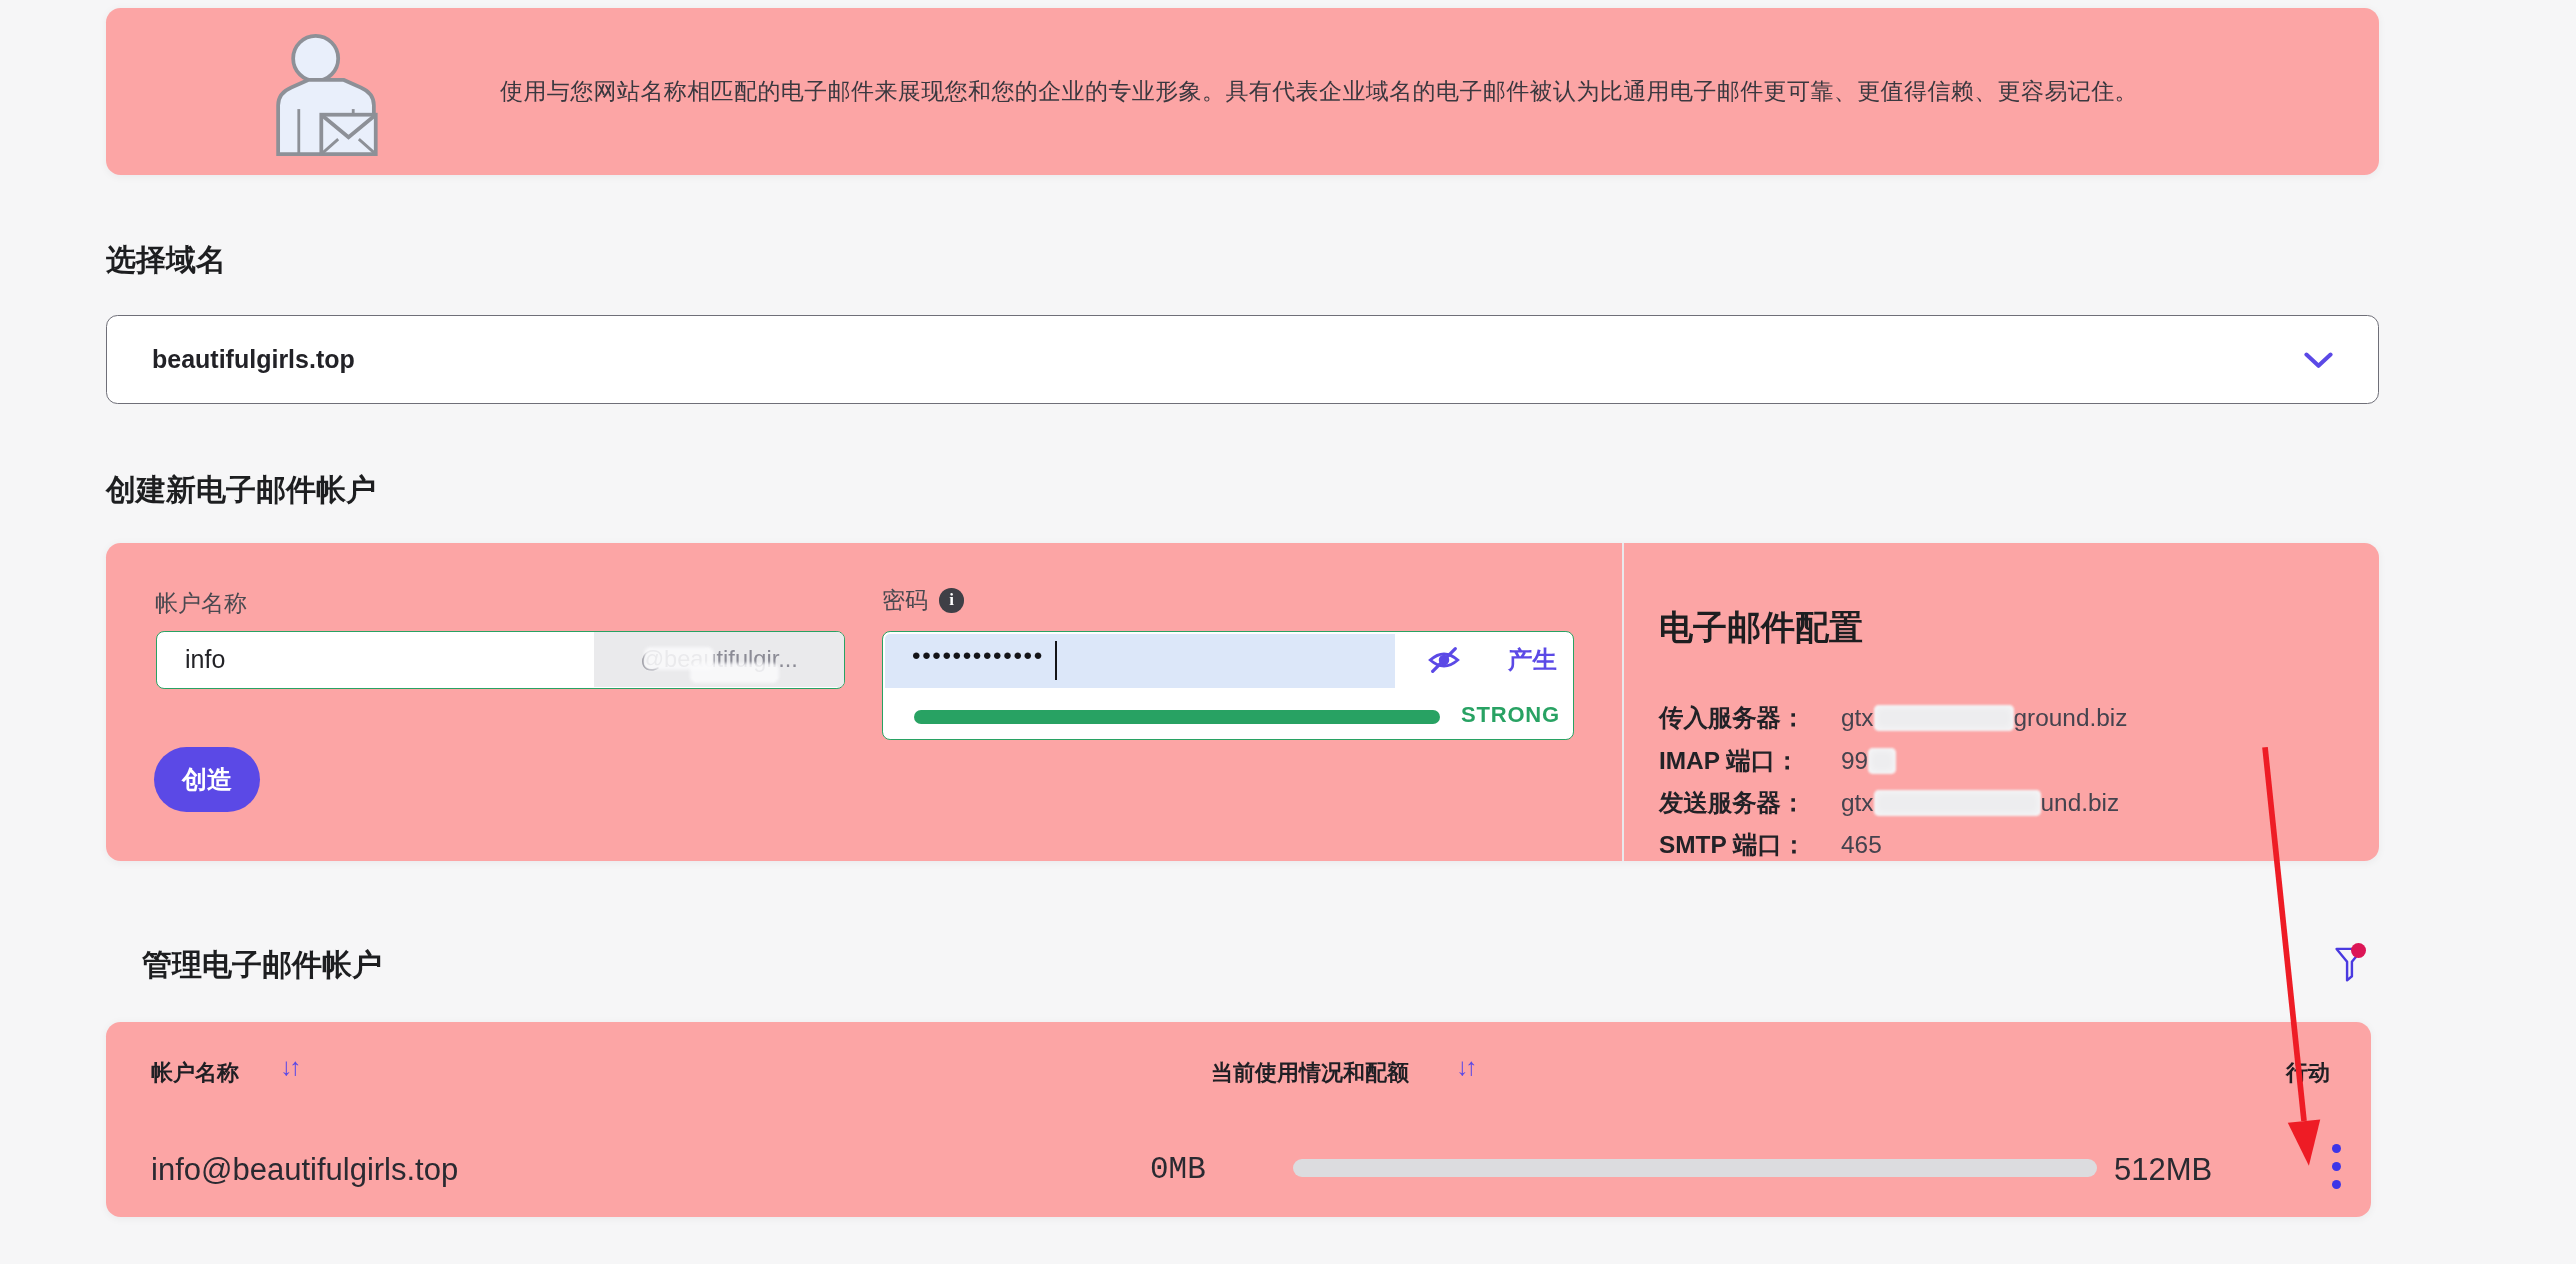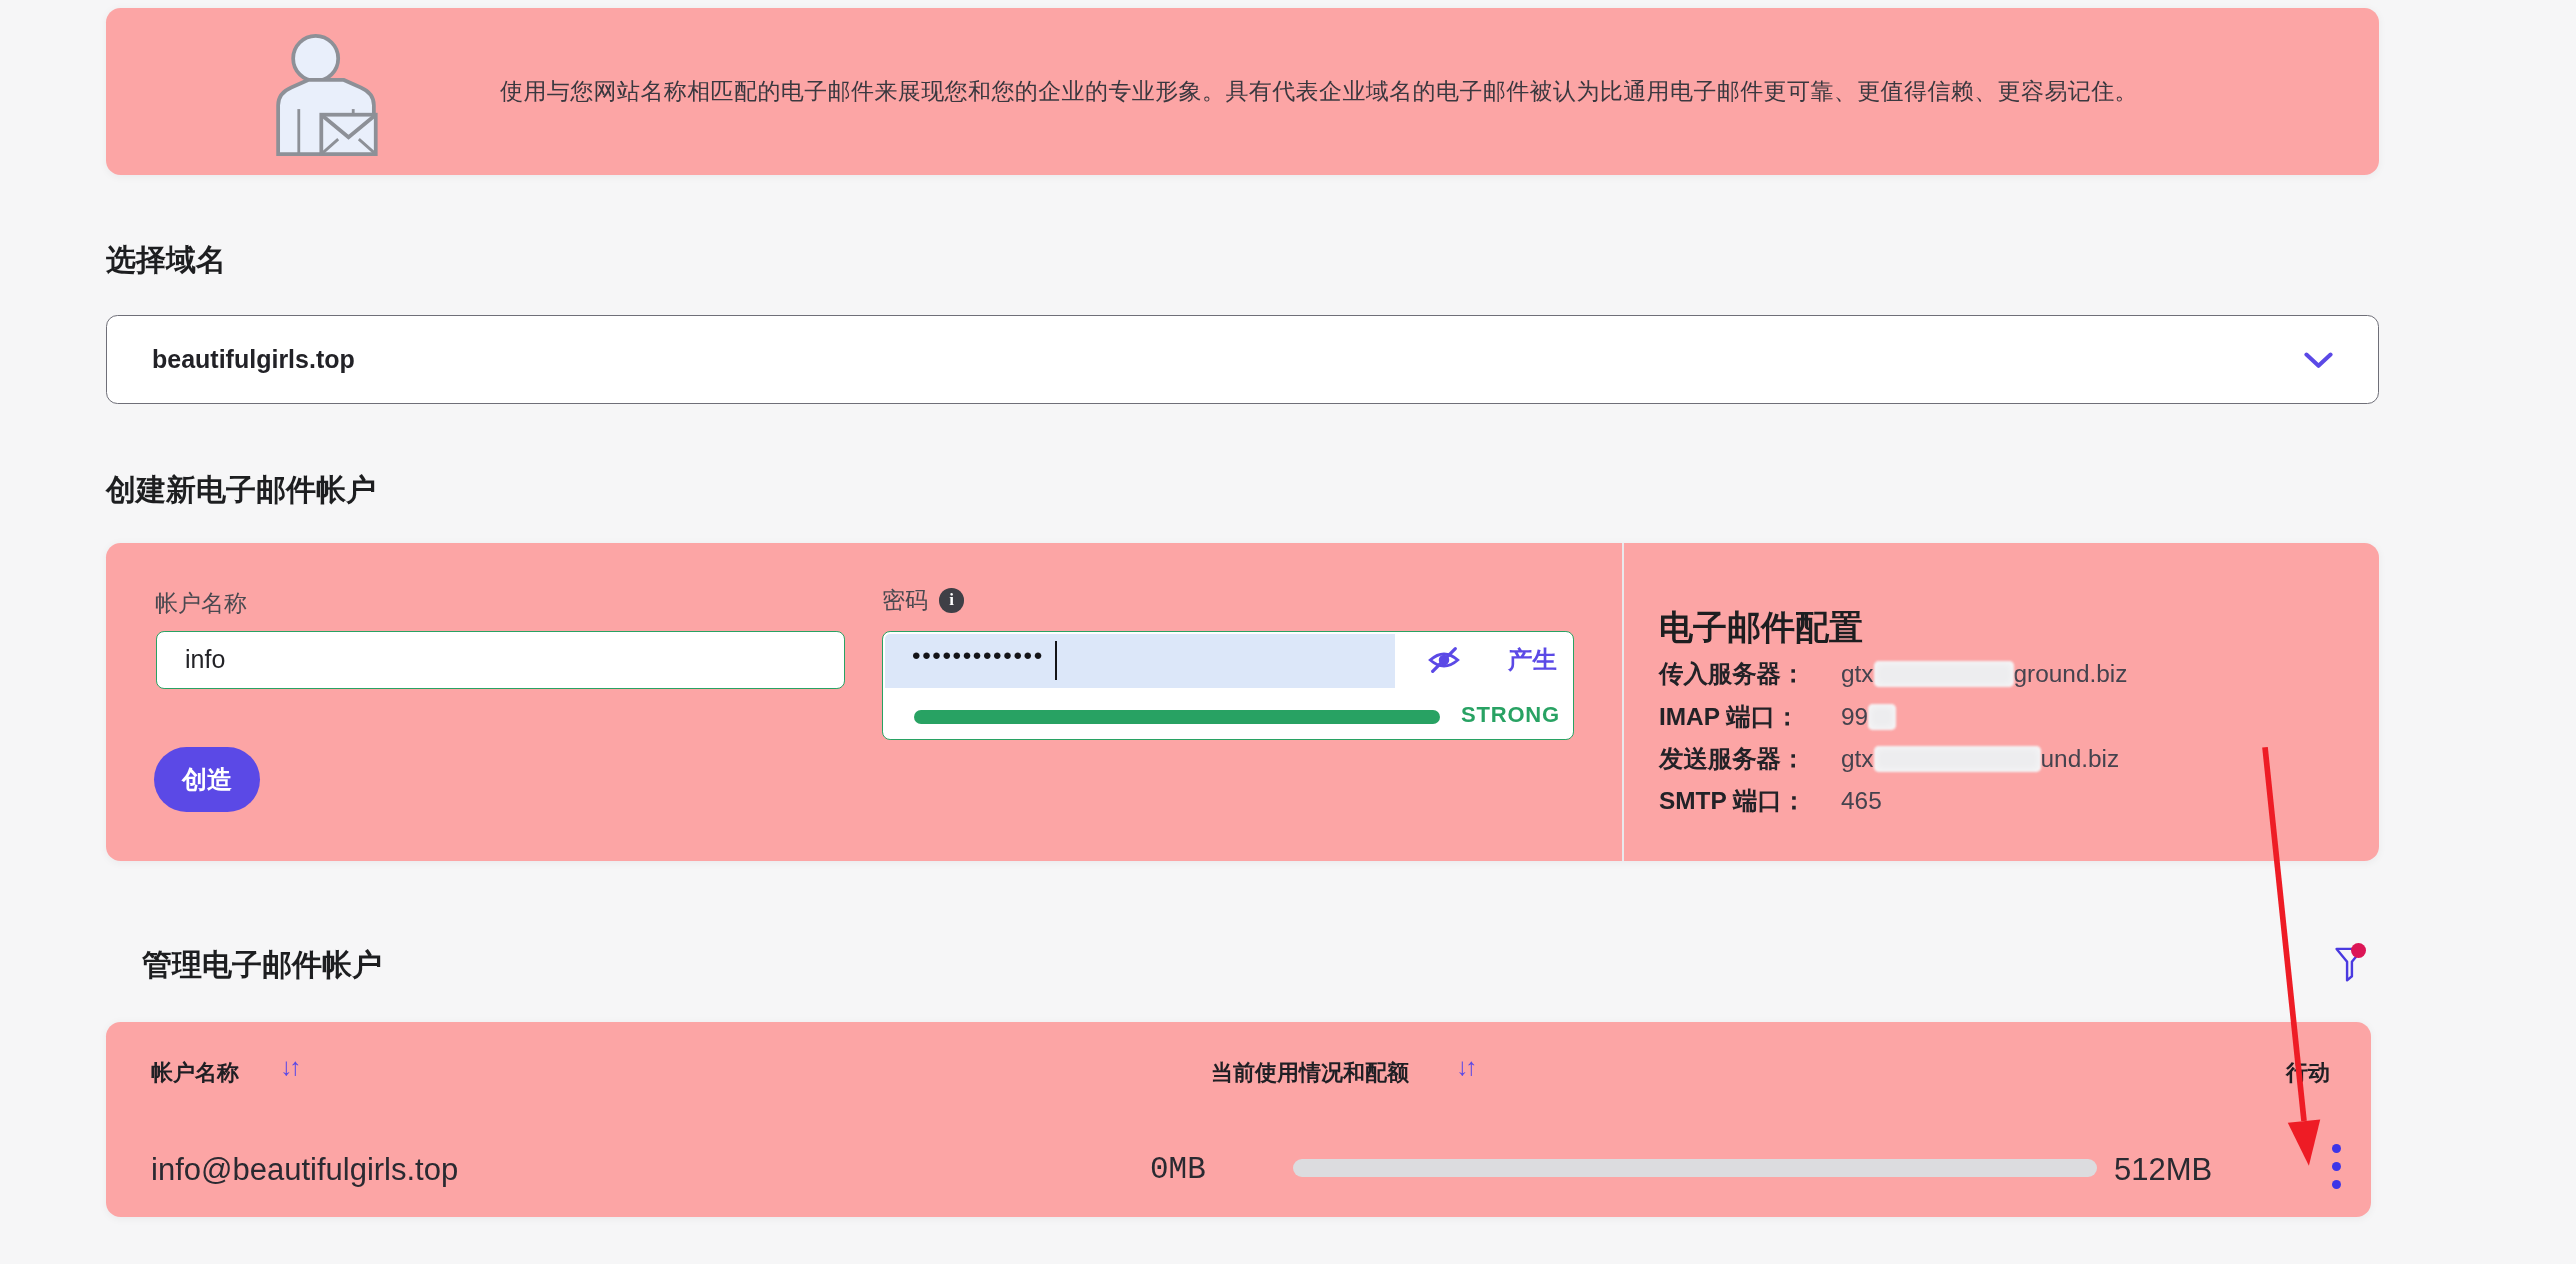--- a/index.html
+++ b/index.html
@@ -82,21 +82,21 @@
   #strength-bar { position:absolute; left:31px; top:78px; width:526px; height:14px; border-radius:7.3px; background:#28a263; }
   #strength-label { position:absolute; left:578px; top:70px; font-size:22px; font-weight:bold; color:#28a263; letter-spacing:0.8px; }
   
   #create-button {
     position:absolute; left:48px; top:204px; width:106px; height:65px; border:none;
     border-radius:32.5px; background:#5b49e6; color:#fff; font-size:25px; font-weight:bold;
     font-family:inherit; cursor:pointer; display:flex; align-items:center; justify-content:center;
   }
   
   #config-title { position:absolute; left:1553px; top:62px; font-size:34px; font-weight:bold; color:#1d1e20; }
-  .config-row { position:absolute; left:1553px; font-size:24.4px; color:#45434e; white-space:nowrap; }
+  .config-row { position:absolute; left:1553px; font-size:24.4px; color:#45434e; white-space:nowrap;margin-top:44px; }
   .config-row .cfg-label { display:inline-block; min-width:182px; font-weight:bold; color:#222227; }
   .redact { display:inline-block; height:26px; vertical-align:-4.9px; background:#ededef; border-radius:4.9px; filter:blur(1.2px); box-shadow:inset 0 0 8.1px #fbfbfc; }
   #cfg-row-0 { top:115px; } #cfg-row-1 { top:158px; } #cfg-row-2 { top:200px; } #cfg-row-3 { top:242px; }
   
   #filter-button { position:absolute; left:2325px; top:936px; width:54px; height:54px; cursor:pointer; }
   #filter-badge { position:absolute; left:26px; top:6.5px; width:15.4px; height:15.4px; border-radius:50%; background:#dc1656; }
   
   #table-card { left:106px; top:1022px; width:2265px; height:195px; }
   .th { position:absolute; top:36px; font-size:22px; font-weight:bold; color:#1f1f24; }
   #th-account { left:45px; }
@@ -143,20 +143,25 @@
 
 <div class="section-title" id="create-title">创建新电子邮件帐户</div>
 
 <div class="card" id="form-card">
   <div id="form-divider"></div>
 
   <div class="field-label" id="account-label">帐户名称</div>
 
   <div id="account-input">
     <span class="prefix">info</span>
+    <div id="account-suffix">
+      <span>@beautifulgir...</span>
+      <div class="blur-patch" style="left:50px; top:14.6px; width:70px; height:23px;"></div>
+      <div class="blur-patch" style="left:96px; top:31px; width:89px; height:19.5px;"></div>
+    </div>
   </div>
 
   <div id="password-label-row">
     <span>密码</span>
     <span class="info-icon">i</span>
   </div>
 
   <div id="password-box">
     <div id="password-selection"></div>
     <div id="password-dots">•••••••••••••</div>

